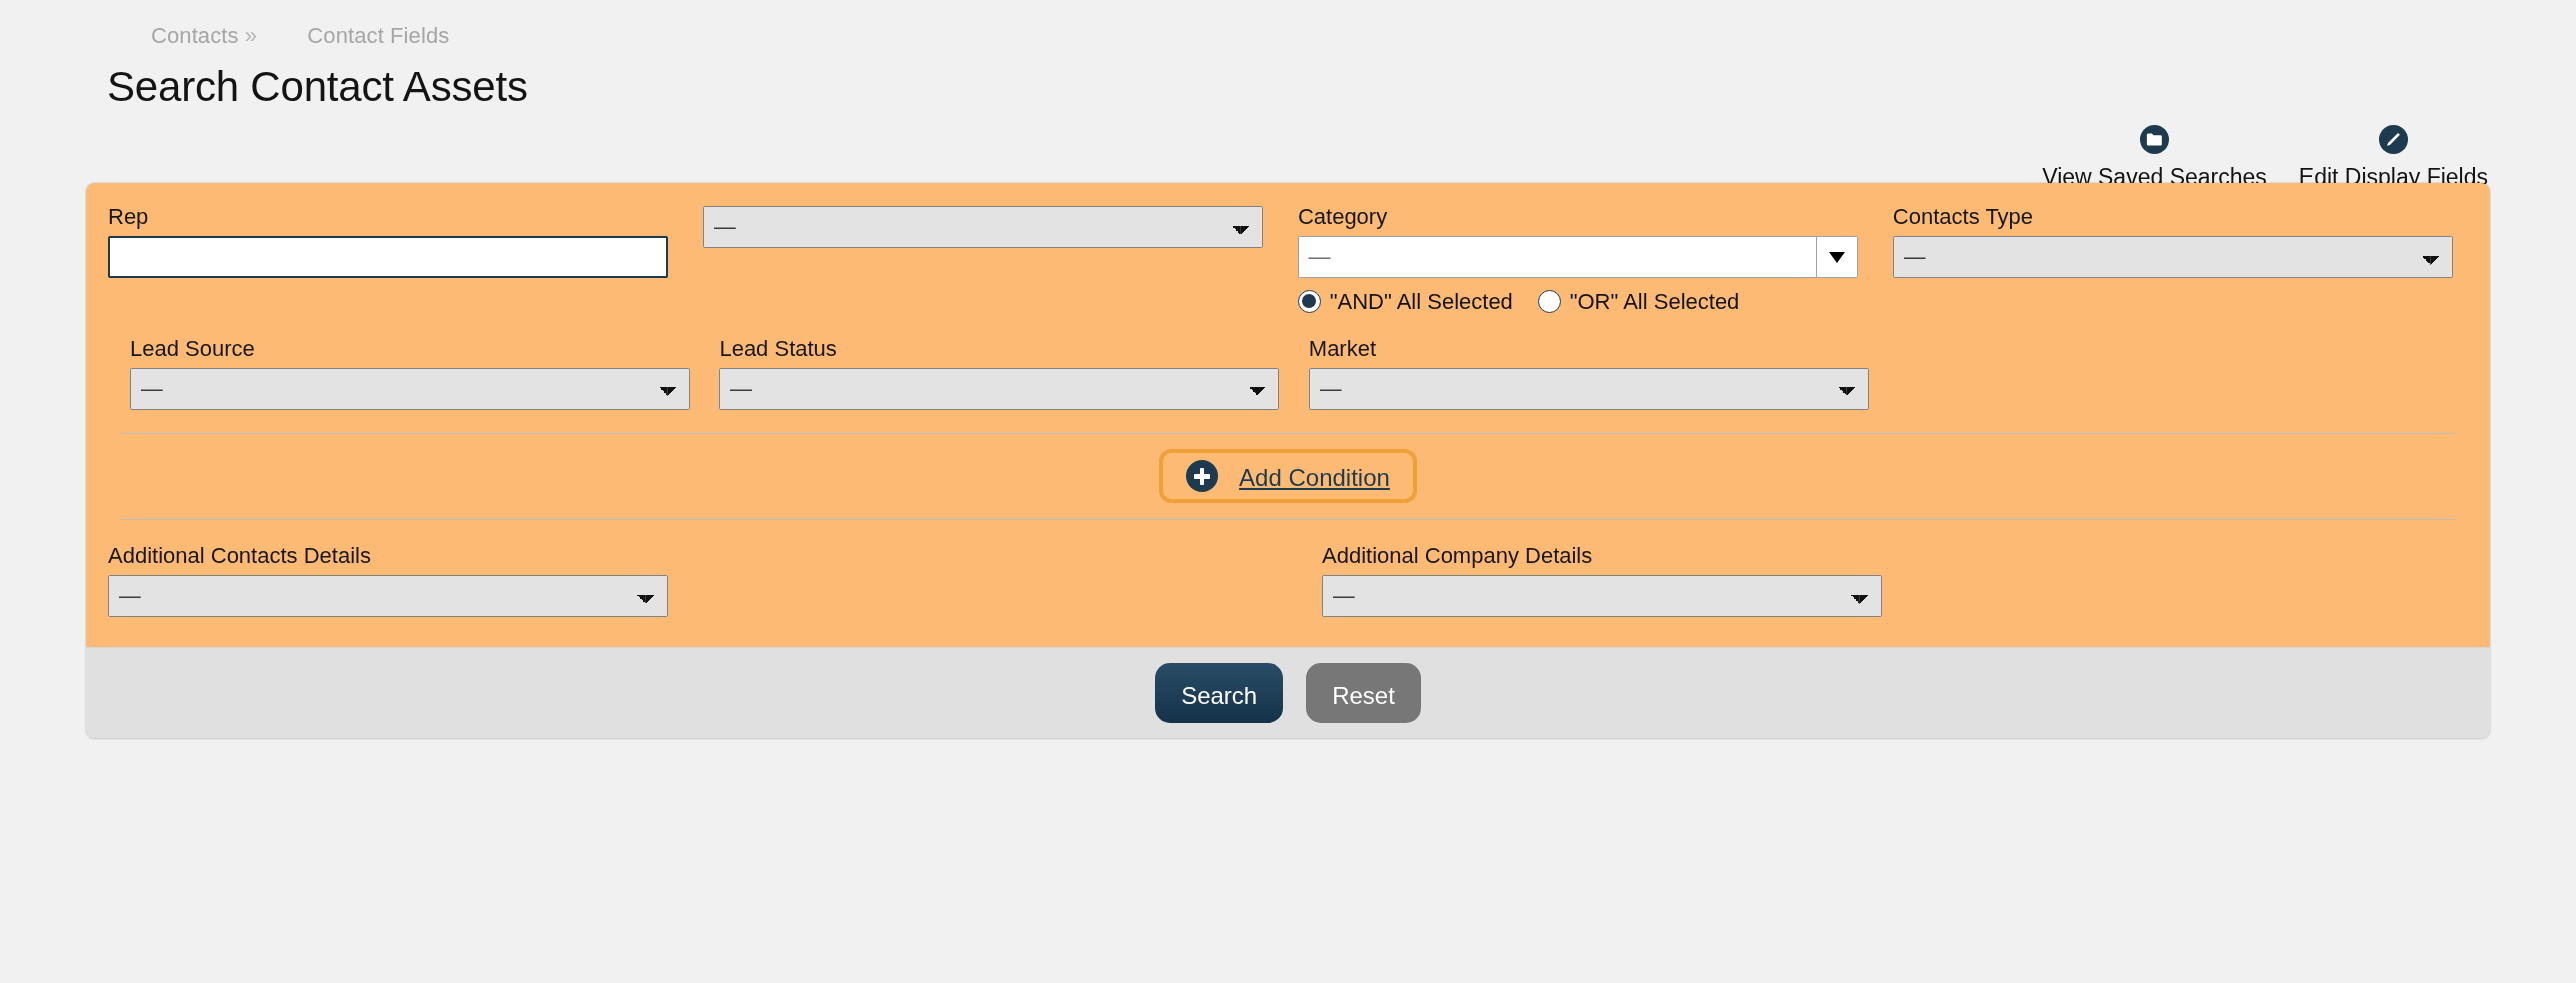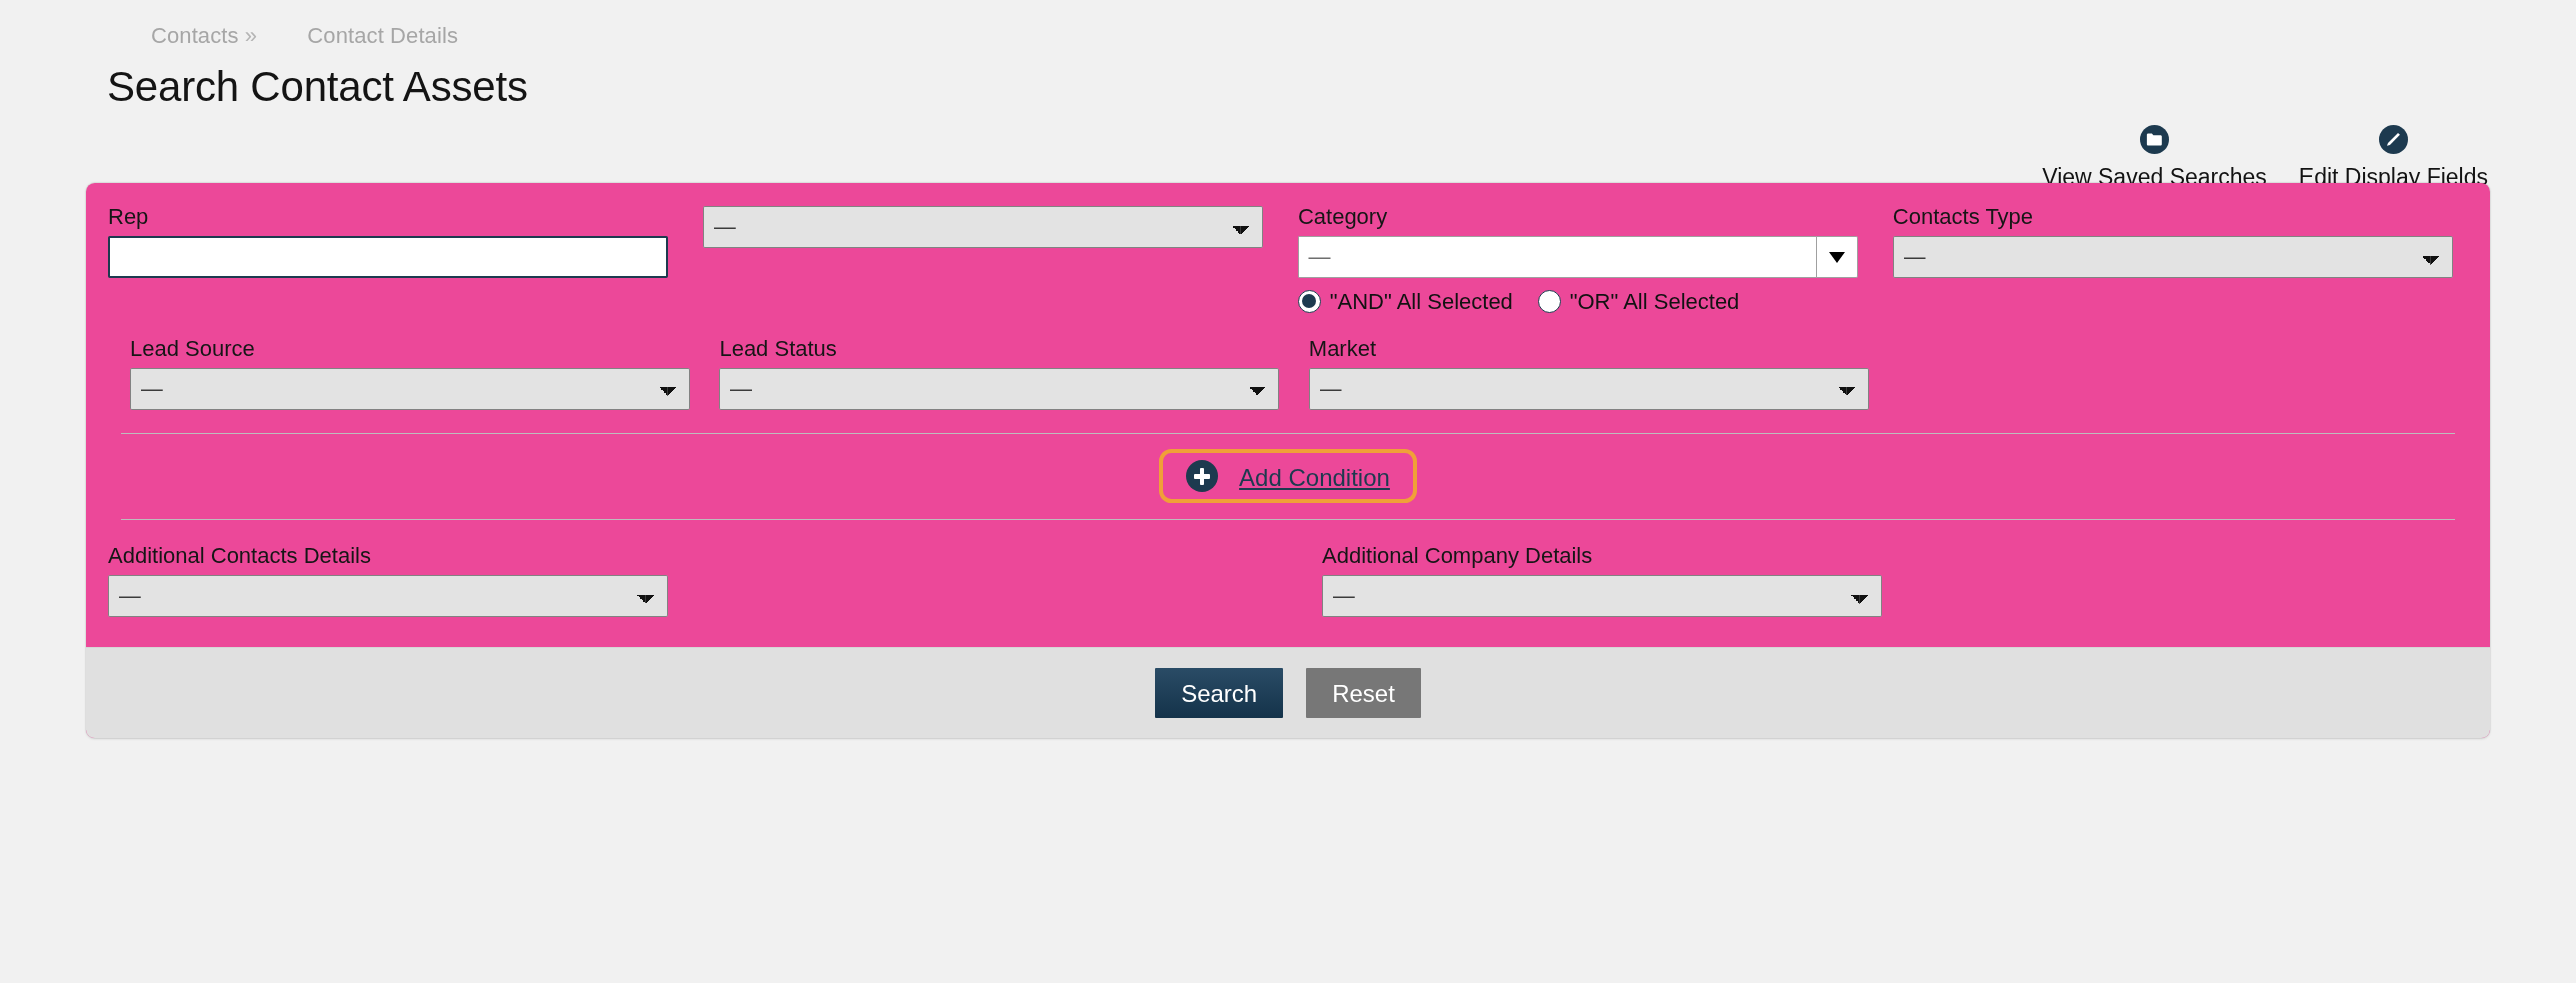--- a/index.html
+++ b/index.html
@@ -72,21 +72,21 @@
     flex: 0 0 auto;
   }
   .circle-icon svg { display: block; }
 
   
   .card {
     position: absolute;
     left: 86px;
     top: 183px;
     width: 2404px;
-    background: #ec4899;
+    background: #fdba74;
     border-radius: 8.8px;
     box-shadow: 0 0.9px 2.6px rgba(0,0,0,.13), 0 0 0 0.9px rgba(0,0,0,.045);
     overflow: hidden;
   }
   .card-body { padding: 23px 22px 0 22px; }
 
   .row {
     display: flex;
     align-items: flex-start;
   }
@@ -286,43 +286,43 @@
     align-items: center;
     justify-content: center;
     gap: 23px;
     border-top: 0.9px solid #d6d6d6;
   }
   .btn {
     font-family: "Liberation Sans", sans-serif;
     font-size: 24px;
     color: #ffffff;
     border: none;
-    border-radius: 1px;
-    padding: 0 26px;
-    height: 50px;
+    border-radius: 15px;
+    padding: 8px 26px;
+    height: 60px;
     min-width: 127px;
     cursor: pointer;
     line-height: 49px;
   }
   .btn-search {
     background: linear-gradient(180deg, #2a4c66 0%, #14334a 100%);
   }
   .btn-reset {
     background: #777777;
     min-width: 113px;
   }
 </style>
 </head>
 <body>
 
 <div class="page">
 
   <div class="header">
     <div class="breadcrumb">
-      <a class="crumb" href="#">Contacts</a><span class="sep">»</span><a class="crumb" href="#">Contact Details</a>
+      <a class="crumb" href="#">Contacts</a><span class="sep">»</span><a class="crumb" href="#">Contact Fields</a>
     </div>
     <h1 class="page-title">Search Contact Assets</h1>
   </div>
 
   <div class="actions">
     <a class="action-link" href="#">
       <span class="circle-icon">
         <svg width="16.7" height="15" viewBox="0 0 19 17" aria-hidden="true">
           <path d="M1 3.2c0-.9.6-1.6 1.5-1.6h4.2l1.7 2h8.1c.9 0 1.5.7 1.5 1.6v8.6c0 .9-.6 1.6-1.5 1.6H2.5c-.9 0-1.5-.7-1.5-1.6V3.2z" fill="#ffffff"></path>
         </svg>

